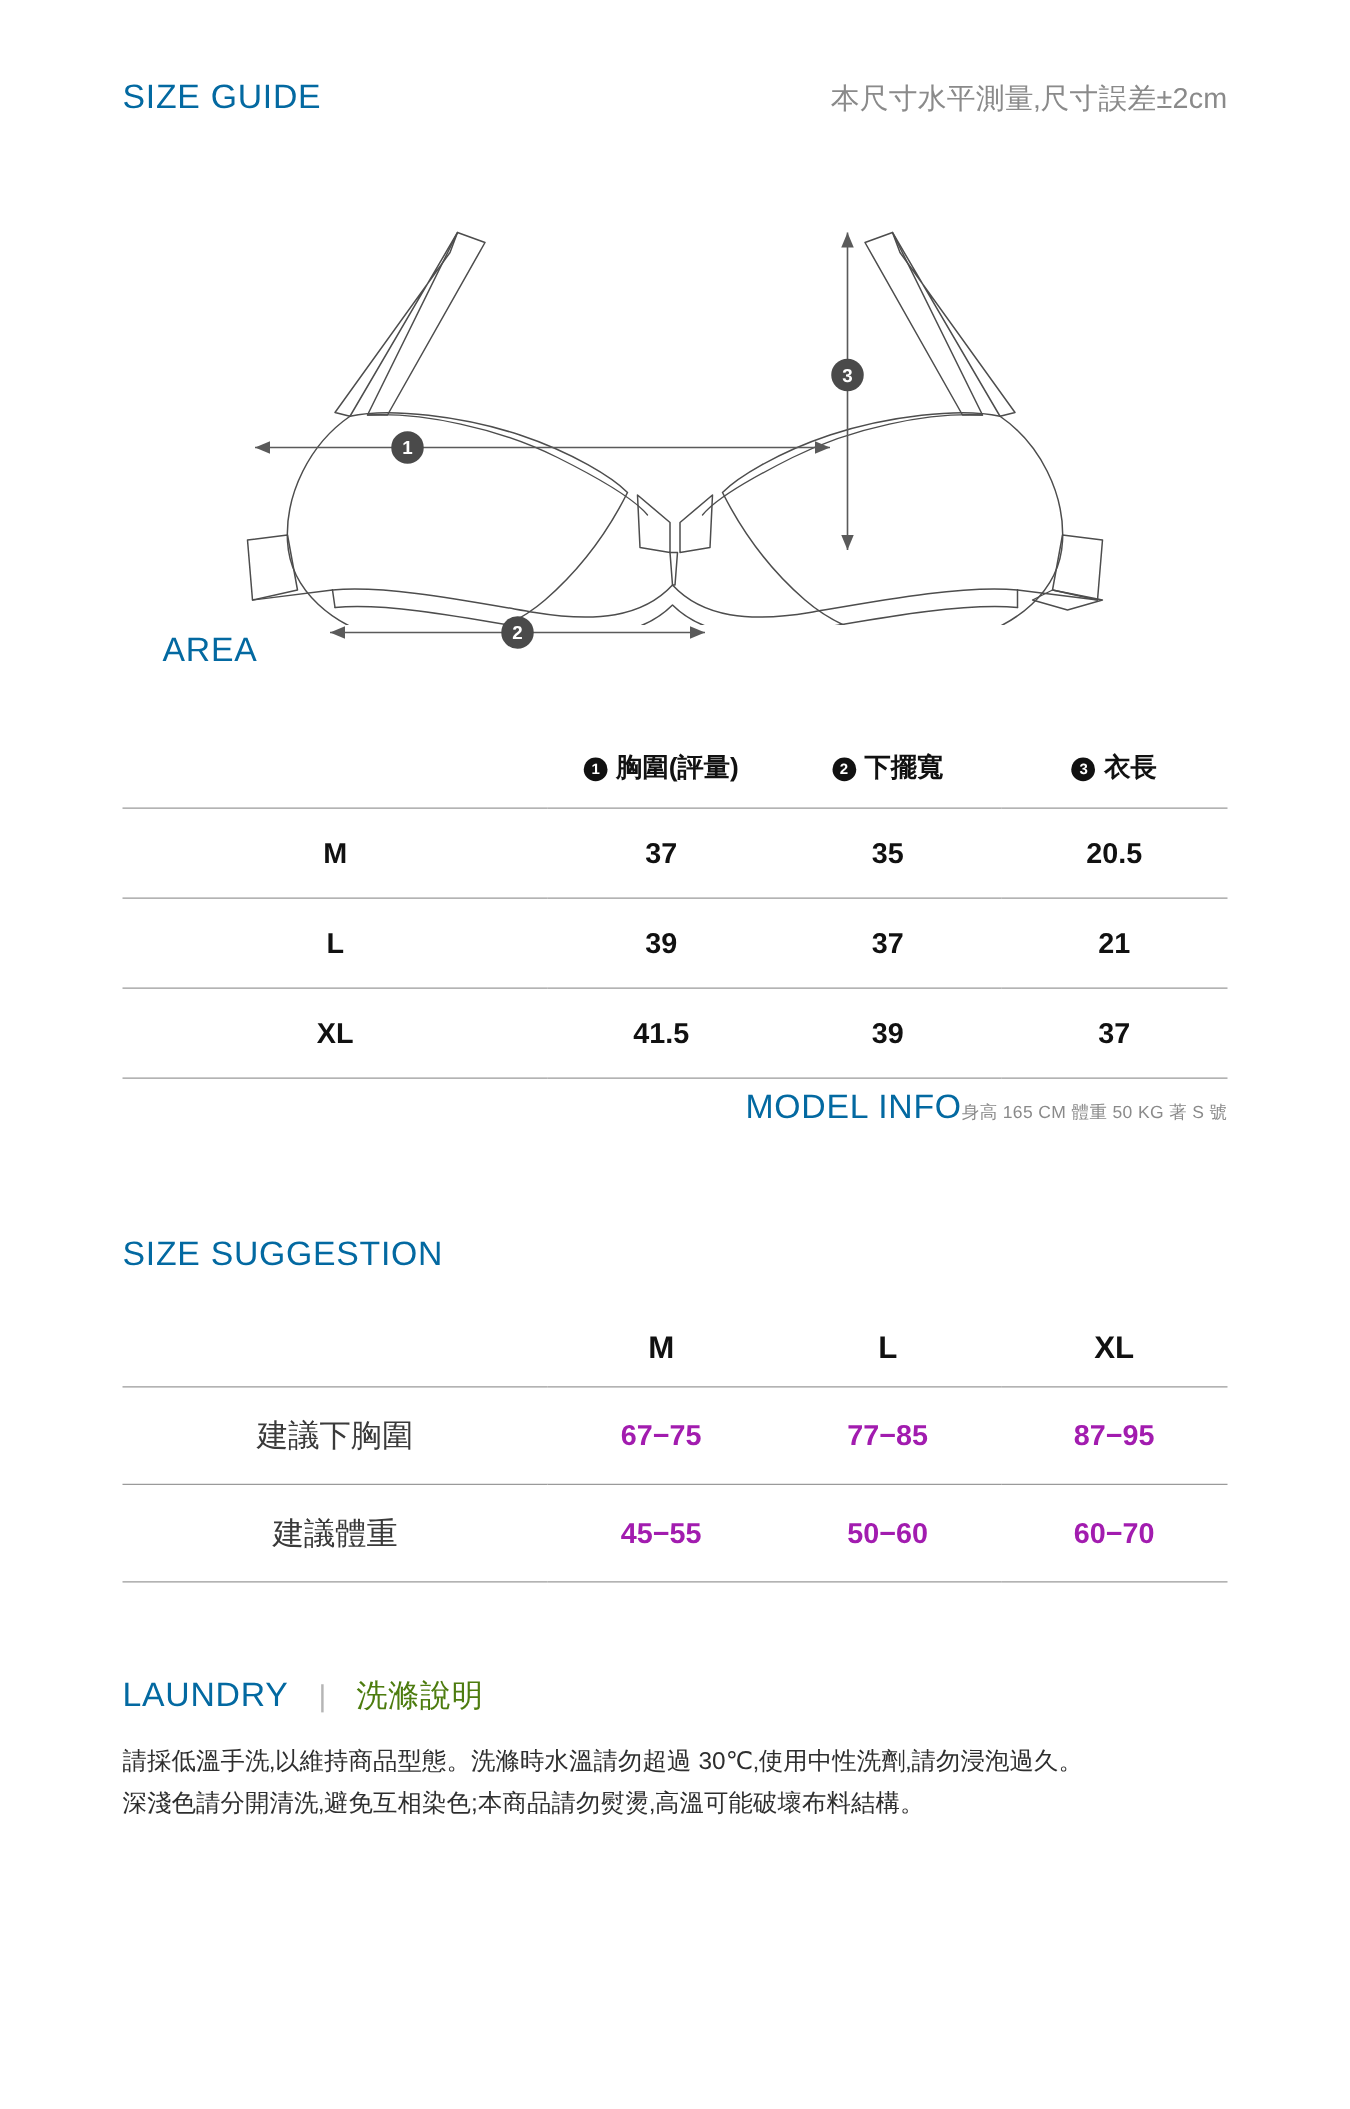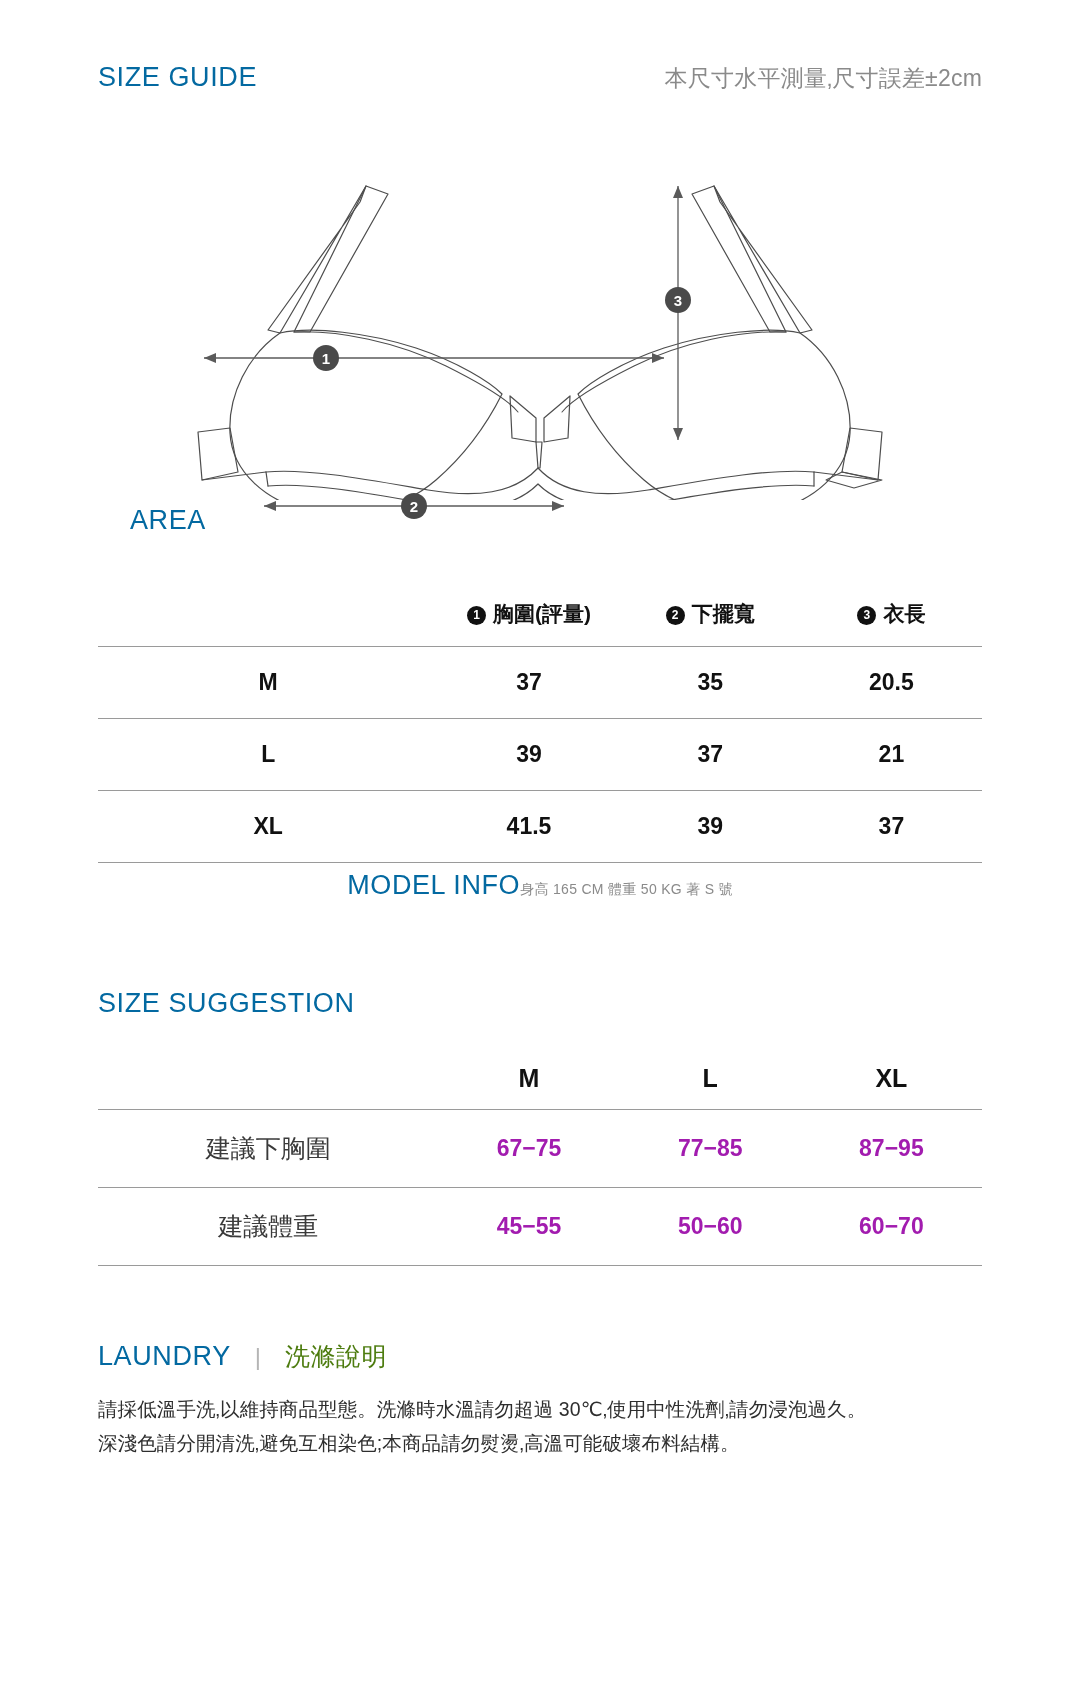--- a/index.html
+++ b/index.html
@@ -117,21 +117,21 @@
 
   
   .model-row {
     position: absolute;
     left: 98px;
     right: 98px;
     top: 870px;
     height: 44px;
     display: flex;
     align-items: baseline;
-    justify-content: center;
+    justify-content: flex-end;
   }
   .model-info-value {
     font-size: 14px;
     color: #8a8a8a;
     letter-spacing: 0.3px;
     white-space: nowrap;
   }
 
   
   .suggest-heading {

